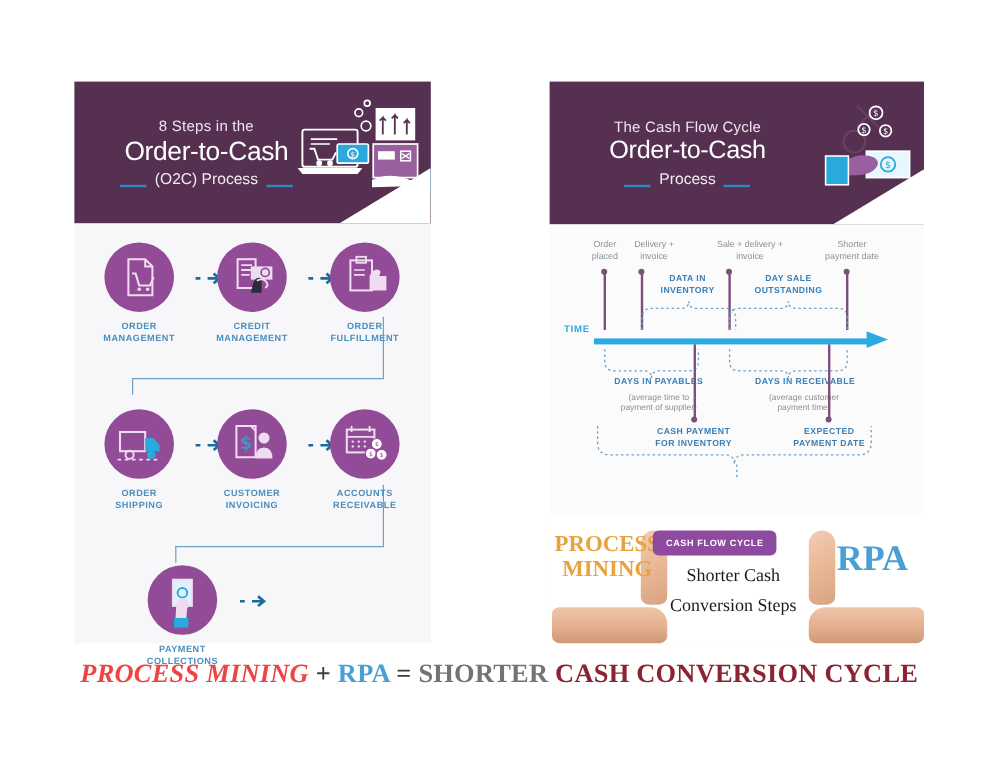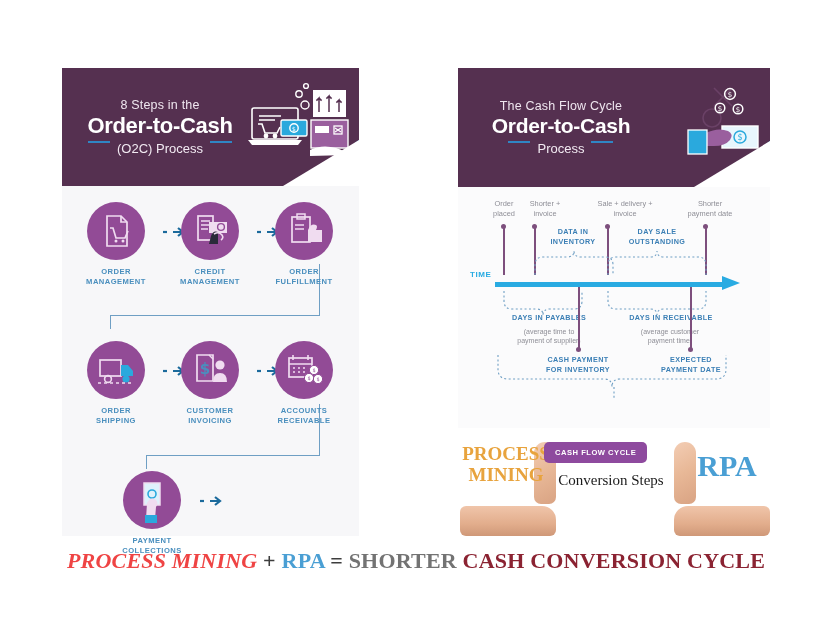--- a/index.html
+++ b/index.html
@@ -28,27 +28,27 @@
     position:absolute;right:0;bottom:0;width:76px;height:46px;
     background:#ffffff;
     clip-path:polygon(100% 0,100% 100%,0 100%);
   }
   .corner-teal{
     position:absolute;right:0;bottom:24px;width:30px;height:22px;
     background:#2aa9dd;
     clip-path:polygon(100% 0,100% 100%,0 100%);
   }
 
-  .hdr-text{position:absolute;left:0;top:0;width:66%;height:100%;
+  .hdr-text{position:absolute;left:12px;top:0;width:66%;height:100%;
     display:flex;flex-direction:column;align-items:center;justify-content:center;
     color:#ffffff;text-align:center;}
   .hdr-sup{font-size:12.5px;letter-spacing:.2px;color:#efe6ef;margin-bottom:2px;}
-  .hdr-main{font-size:22px;font-weight:bold;letter-spacing:-.3px;line-height:1.08;}
+  .hdr-main{font-size:22px;font-weight:normal;letter-spacing:-.3px;line-height:1.08;}
   #right-card .hdr-main{font-size:21px;}
-  .hdr-sub{font-size:13px;margin-top:3px;display:flex;align-items:flex-start;gap:7px;color:#f2eaf2;}
+  .hdr-sub{font-size:13px;margin-top:3px;display:flex;align-items:flex-end;gap:7px;color:#f2eaf2;}
   .hdr-rule{display:inline-block;width:22px;height:2px;background:#2f86c5;}
 
   
   .hdr-art{position:absolute;right:8px;top:10px;width:104px;height:100px;}
 
   
   .l-body{position:relative;width:100%;height:350px;}
   .step{position:absolute;width:88px;text-align:center;}
   .bubble{
     width:58px;height:58px;border-radius:50%;background:#924b96;
@@ -367,21 +367,21 @@
       <div class="corner-cut"></div>
     </div>
 
     <div class="r-body">
 
       <div class="tl-label" style="left:26px;top:12px;width:40px;">
         <div>Order</div>
         <div>placed</div>
       </div>
       <div class="tl-label" style="left:62px;top:12px;width:50px;">
-        <div>Shorter +</div>
+        <div>Delivery +</div>
         <div>invoice</div>
       </div>
       <div class="tl-label" style="left:131px;top:12px;width:72px;">
         <div>Sale + delivery +</div>
         <div>invoice</div>
       </div>
       <div class="tl-label" style="left:222px;top:12px;width:60px;">
         <div>Shorter</div>
         <div>payment date</div>
       </div>
@@ -470,20 +470,21 @@
         <div class="side-word" id="pm-word">
           <div>PROCESS</div>
           <div>MINING</div>
         </div>
 
         <div class="side-word" id="rpa-word">RPA</div>
 
         <div class="badge">CASH FLOW CYCLE</div>
 
         <div class="center-msg">
+          <div>Shorter Cash</div>
           <div>Conversion Steps</div>
         </div>
       </div>
 
     </div>
   </div>
 
   <div id="caption">
     <span class="c-pm">PROCESS MINING</span>
     <span class="c-plus">+</span>

